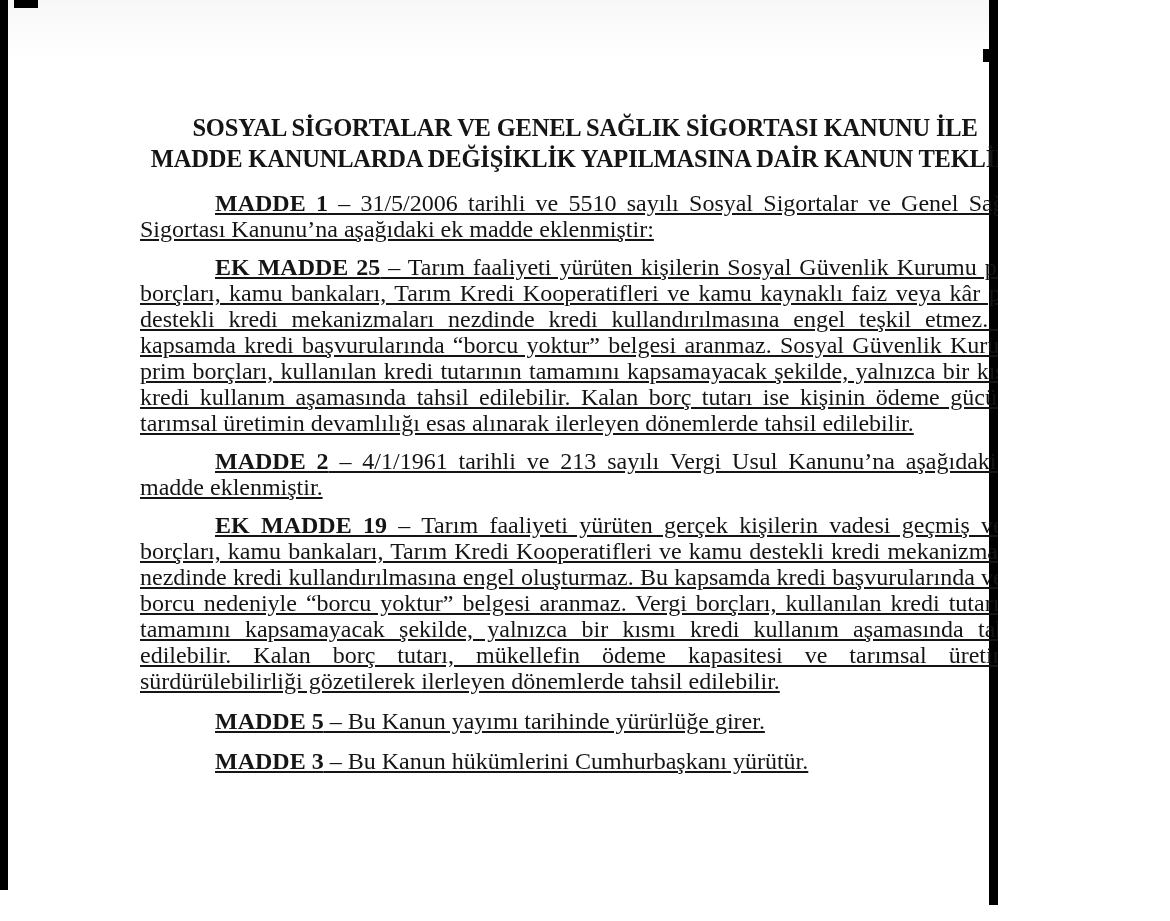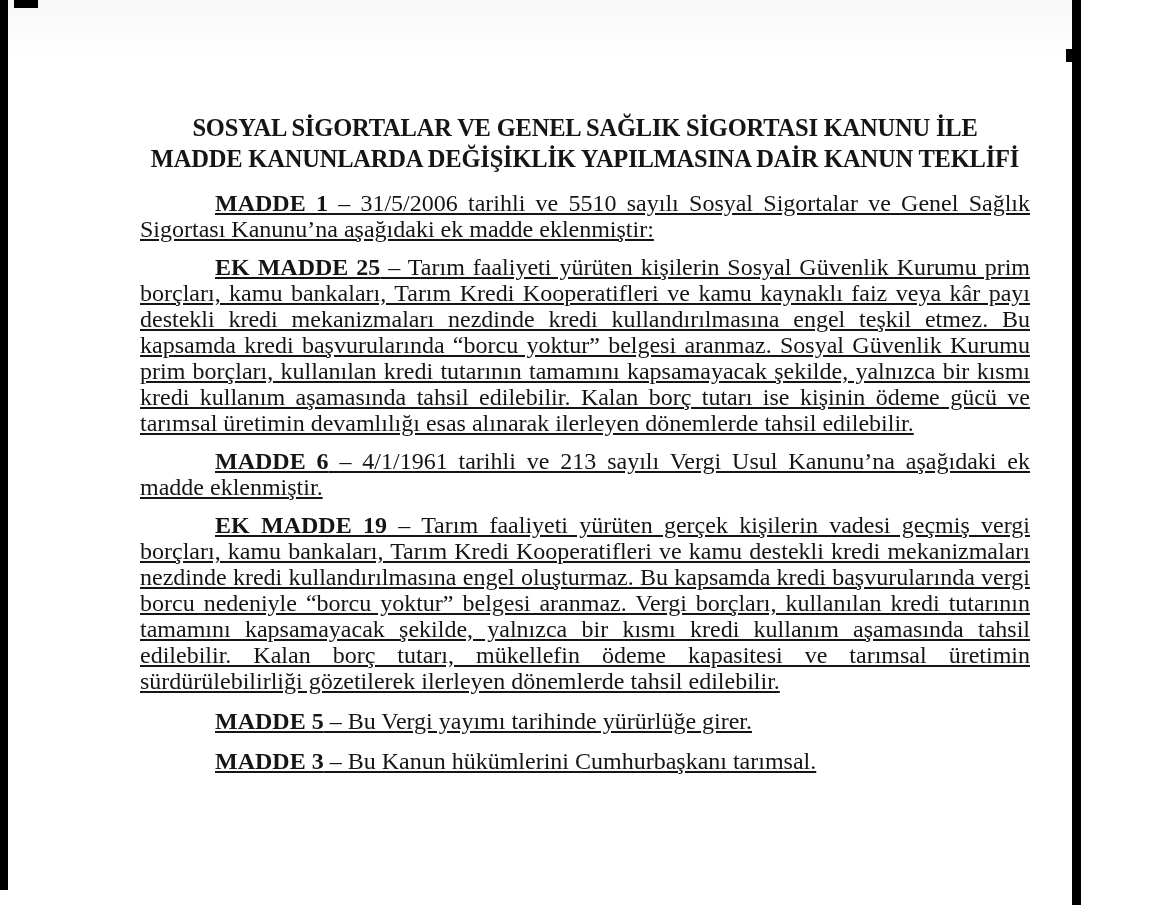--- a/index.html
+++ b/index.html
@@ -3,21 +3,21 @@
 <meta charset="utf-8">
 <style>
   :root{
     --page_bg:#ffffff;
     --ink:#151515;
     --edge:#000000;
   }
   html,body{margin:0;padding:0;background:#ffffff;}
   .page{
     position:relative;
-    width:1081px;height:921px;
+    width:998px;height:921px;
     background:var(--page_bg);
     overflow:hidden;
     font-family:"Liberation Serif","DejaVu Serif",serif;
     color:var(--ink);
   }
   
   .edge-left{position:absolute;left:0;top:0;width:8px;height:890px;background:var(--edge);}
   .edge-right{position:absolute;right:0;top:0;width:9px;height:905px;background:var(--edge);}
   .notch-tl{position:absolute;left:14px;top:0;width:24px;height:8px;background:var(--edge);}
   .notch-r{position:absolute;right:9px;top:49px;width:6px;height:13px;background:var(--edge);}
@@ -66,22 +66,22 @@
 
     <div class="title">
       <div>SOSYAL SİGORTALAR VE GENEL SAĞLIK SİGORTASI KANUNU İLE</div>
       <div>MADDE KANUNLARDA DEĞİŞİKLİK YAPILMASINA DAİR KANUN TEKLİFİ</div>
     </div>
 
     <p class="para sp-a"><b class="plabel">MADDE 1</b><span> – 31/5/2006 tarihli ve 5510 sayılı Sosyal Sigortalar ve Genel Sağlık Sigortası Kanunu’na aşağıdaki ek madde eklenmiştir:</span></p>
 
     <p class="para sp-b"><b class="plabel">EK MADDE 25</b><span> – Tarım faaliyeti yürüten kişilerin Sosyal Güvenlik Kurumu prim borçları, kamu bankaları, Tarım Kredi Kooperatifleri ve kamu kaynaklı faiz veya kâr payı destekli kredi mekanizmaları nezdinde kredi kullandırılmasına engel teşkil etmez. Bu kapsamda kredi başvurularında “borcu yoktur” belgesi aranmaz. Sosyal Güvenlik Kurumu prim borçları, kullanılan kredi tutarının tamamını kapsamayacak şekilde, yalnızca bir kısmı kredi kullanım aşamasında tahsil edilebilir. Kalan borç tutarı ise kişinin ödeme gücü ve tarımsal üretimin devamlılığı esas alınarak ilerleyen dönemlerde tahsil edilebilir.</span></p>
 
-    <p class="para sp-b"><b class="plabel">MADDE 6</b><span> – 4/1/1961 tarihli ve 213 sayılı Vergi Usul Kanunu’na aşağıdaki ek madde eklenmiştir.</span></p>
+    <p class="para sp-b"><b class="plabel">MADDE 2</b><span> – 4/1/1961 tarihli ve 213 sayılı Vergi Usul Kanunu’na aşağıdaki ek madde eklenmiştir.</span></p>
 
     <p class="para sp-b"><b class="plabel">EK MADDE 19</b><span> – Tarım faaliyeti yürüten gerçek kişilerin vadesi geçmiş vergi borçları, kamu bankaları, Tarım Kredi Kooperatifleri ve kamu destekli kredi mekanizmaları nezdinde kredi kullandırılmasına engel oluşturmaz. Bu kapsamda kredi başvurularında vergi borcu nedeniyle “borcu yoktur” belgesi aranmaz. Vergi borçları, kullanılan kredi tutarının tamamını kapsamayacak şekilde, yalnızca bir kısmı kredi kullanım aşamasında tahsil edilebilir. Kalan borç tutarı, mükellefin ödeme kapasitesi ve tarımsal üretimin sürdürülebilirliği gözetilerek ilerleyen dönemlerde tahsil edilebilir.</span></p>
 
-    <p class="para sp-c"><b class="plabel">MADDE 5</b><span> – Bu Vergi yayımı tarihinde yürürlüğe girer.</span></p>
+    <p class="para sp-c"><b class="plabel">MADDE 5</b><span> – Bu Kanun yayımı tarihinde yürürlüğe girer.</span></p>
 
-    <p class="para sp-c"><b class="plabel">MADDE 3</b><span> – Bu Kanun hükümlerini Cumhurbaşkanı tarımsal.</span></p>
+    <p class="para sp-c"><b class="plabel">MADDE 3</b><span> – Bu Kanun hükümlerini Cumhurbaşkanı yürütür.</span></p>
 
   </div>
 </div>
 
 </body></html>

